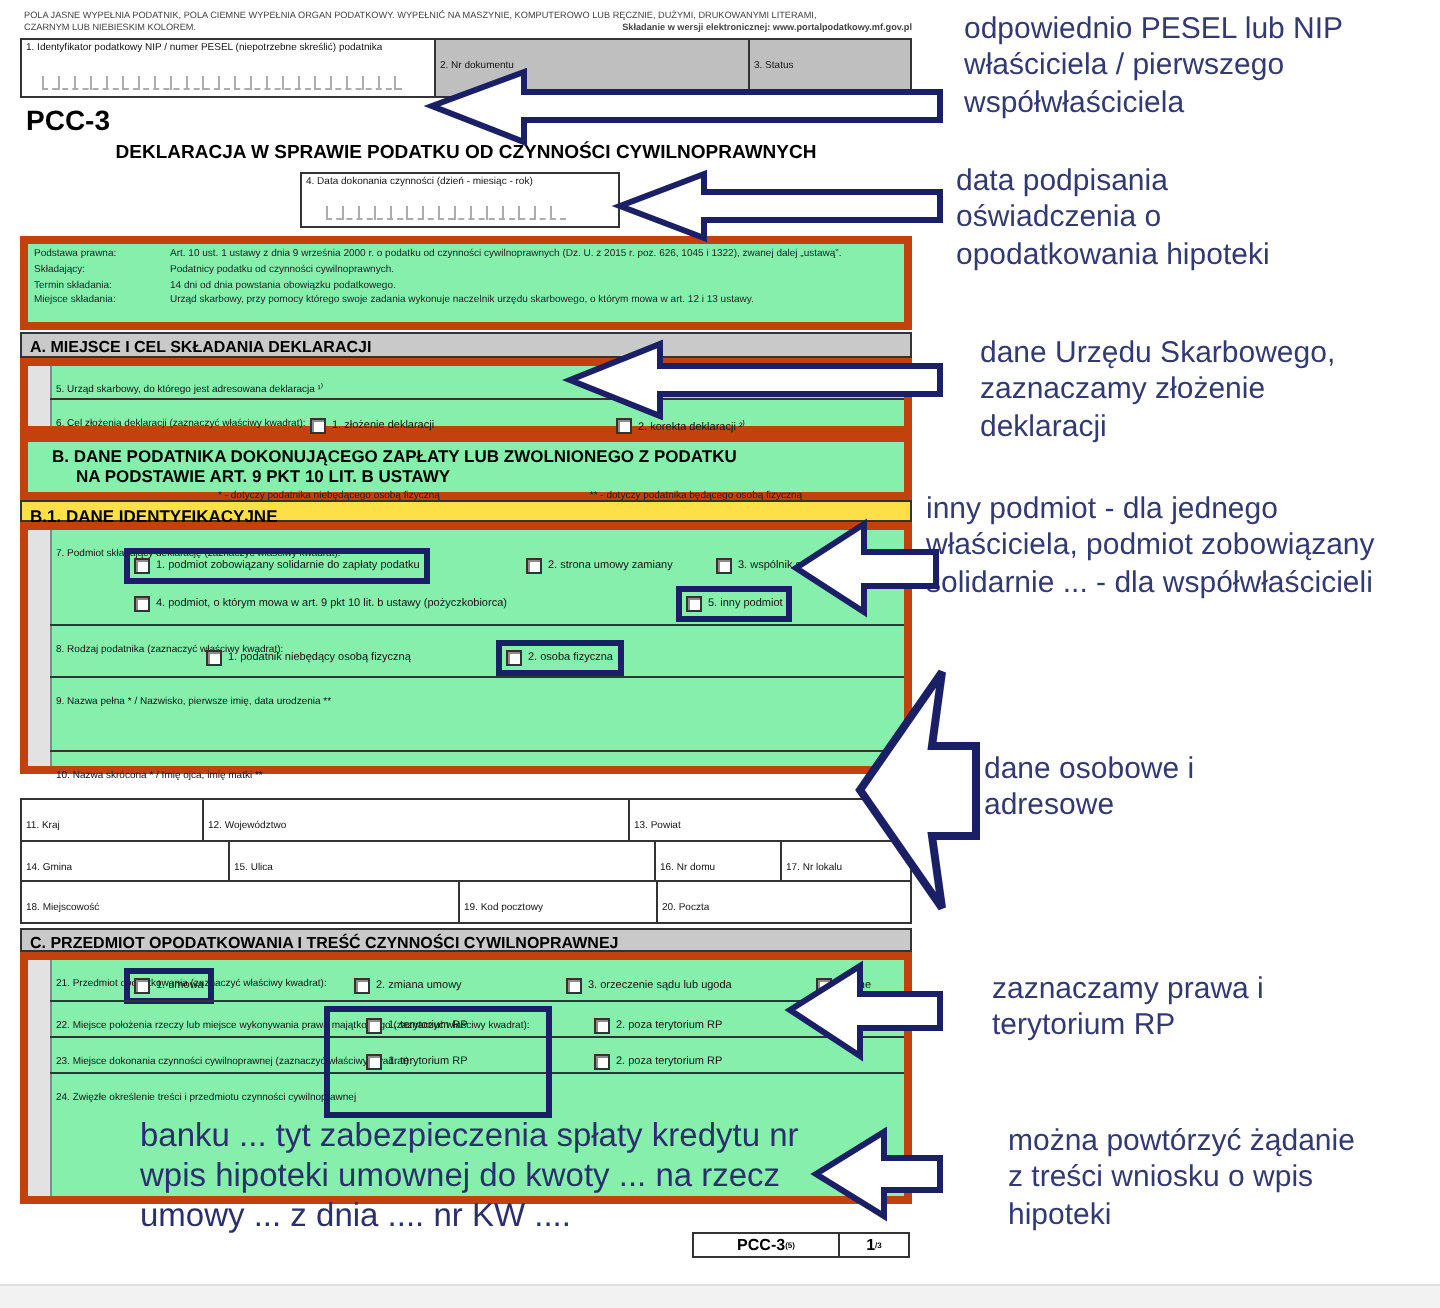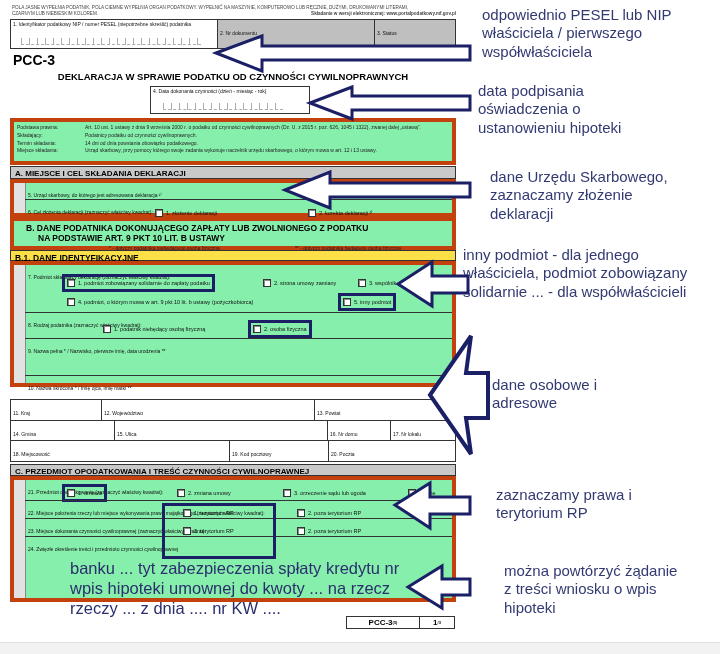--- a/index.html
+++ b/index.html
@@ -223,21 +223,21 @@
         <span class="cb"></span>
         <span>2. poza terytorium RP</span>
       </span>
     </div>
 
     <div class="frow" style="height:70px">
       <span class="lbl" style="padding-left:3px">24. Zwięzłe określenie treści i przedmiotu czynności cywilnoprawnej</span>
       <div class="hand" style="padding:4px 0 0 45px">
         <div>banku ... tyt zabezpieczenia spłaty kredytu nr</div>
         <div>wpis hipoteki umownej do kwoty ... na rzecz</div>
-        <div>rzeczy ... z dnia .... nr KW ....</div>
+        <div>umowy ... z dnia .... nr KW ....</div>
       </div>
     </div>
 
     <div class="hlbox" style="left:148px;top:23px;width:108px;height:50px"></div>
   </div>
 
   <div class="abs foot" style="left:346px;top:616px">
     <div class="fc" style="width:74px">
       <span>PCC-3</span>
         <sub>(5)</sub>
@@ -246,21 +246,21 @@
       <span>1</span>
         <sub>/3</sub>
     </div>
   </div>
 </div>
 
 <div class="abs" style="left:0;top:642px;width:720px;height:12px;background:#f2f2f2;border-top:1px solid #e0e0e0"></div>
 
 <div>
   <div class="ann" style="left:482px;top:6px;width:208px">odpowiednio PESEL lub NIP właściciela / pierwszego współwłaściciela</div>
-  <div class="ann" style="left:478px;top:82px;width:165px">data podpisania oświadczenia o ustanowieniu hipoteki</div>
+  <div class="ann" style="left:478px;top:82px;width:165px">data podpisania oświadczenia o opodatkowania hipoteki</div>
   <div class="ann" style="left:490px;top:168px;width:185px">dane Urzędu Skarbowego, zaznaczamy złożenie deklaracji</div>
   <div class="ann" style="left:463px;top:246px;width:225px">inny podmiot - dla jednego właściciela, podmiot zobowiązany solidarnie ... - dla współwłaścicieli</div>
   <div class="ann" style="left:492px;top:376px;width:125px">dane osobowe i adresowe</div>
   <div class="ann" style="left:496px;top:486px;width:165px">zaznaczamy prawa i terytorium RP</div>
   <div class="ann" style="left:504px;top:562px;width:178px">można powtórzyć żądanie z treści wniosku o wpis hipoteki</div>
 </div>
 
 <svg class="arrows" width="720" height="654" viewBox="0 0 720 654">
   <g fill="#ffffff" stroke="#1b1f66" stroke-width="3" stroke-linejoin="miter">
     <polygon points="216,53 262,36 262,46 470,46 470,60 262,60 262,71"></polygon>

